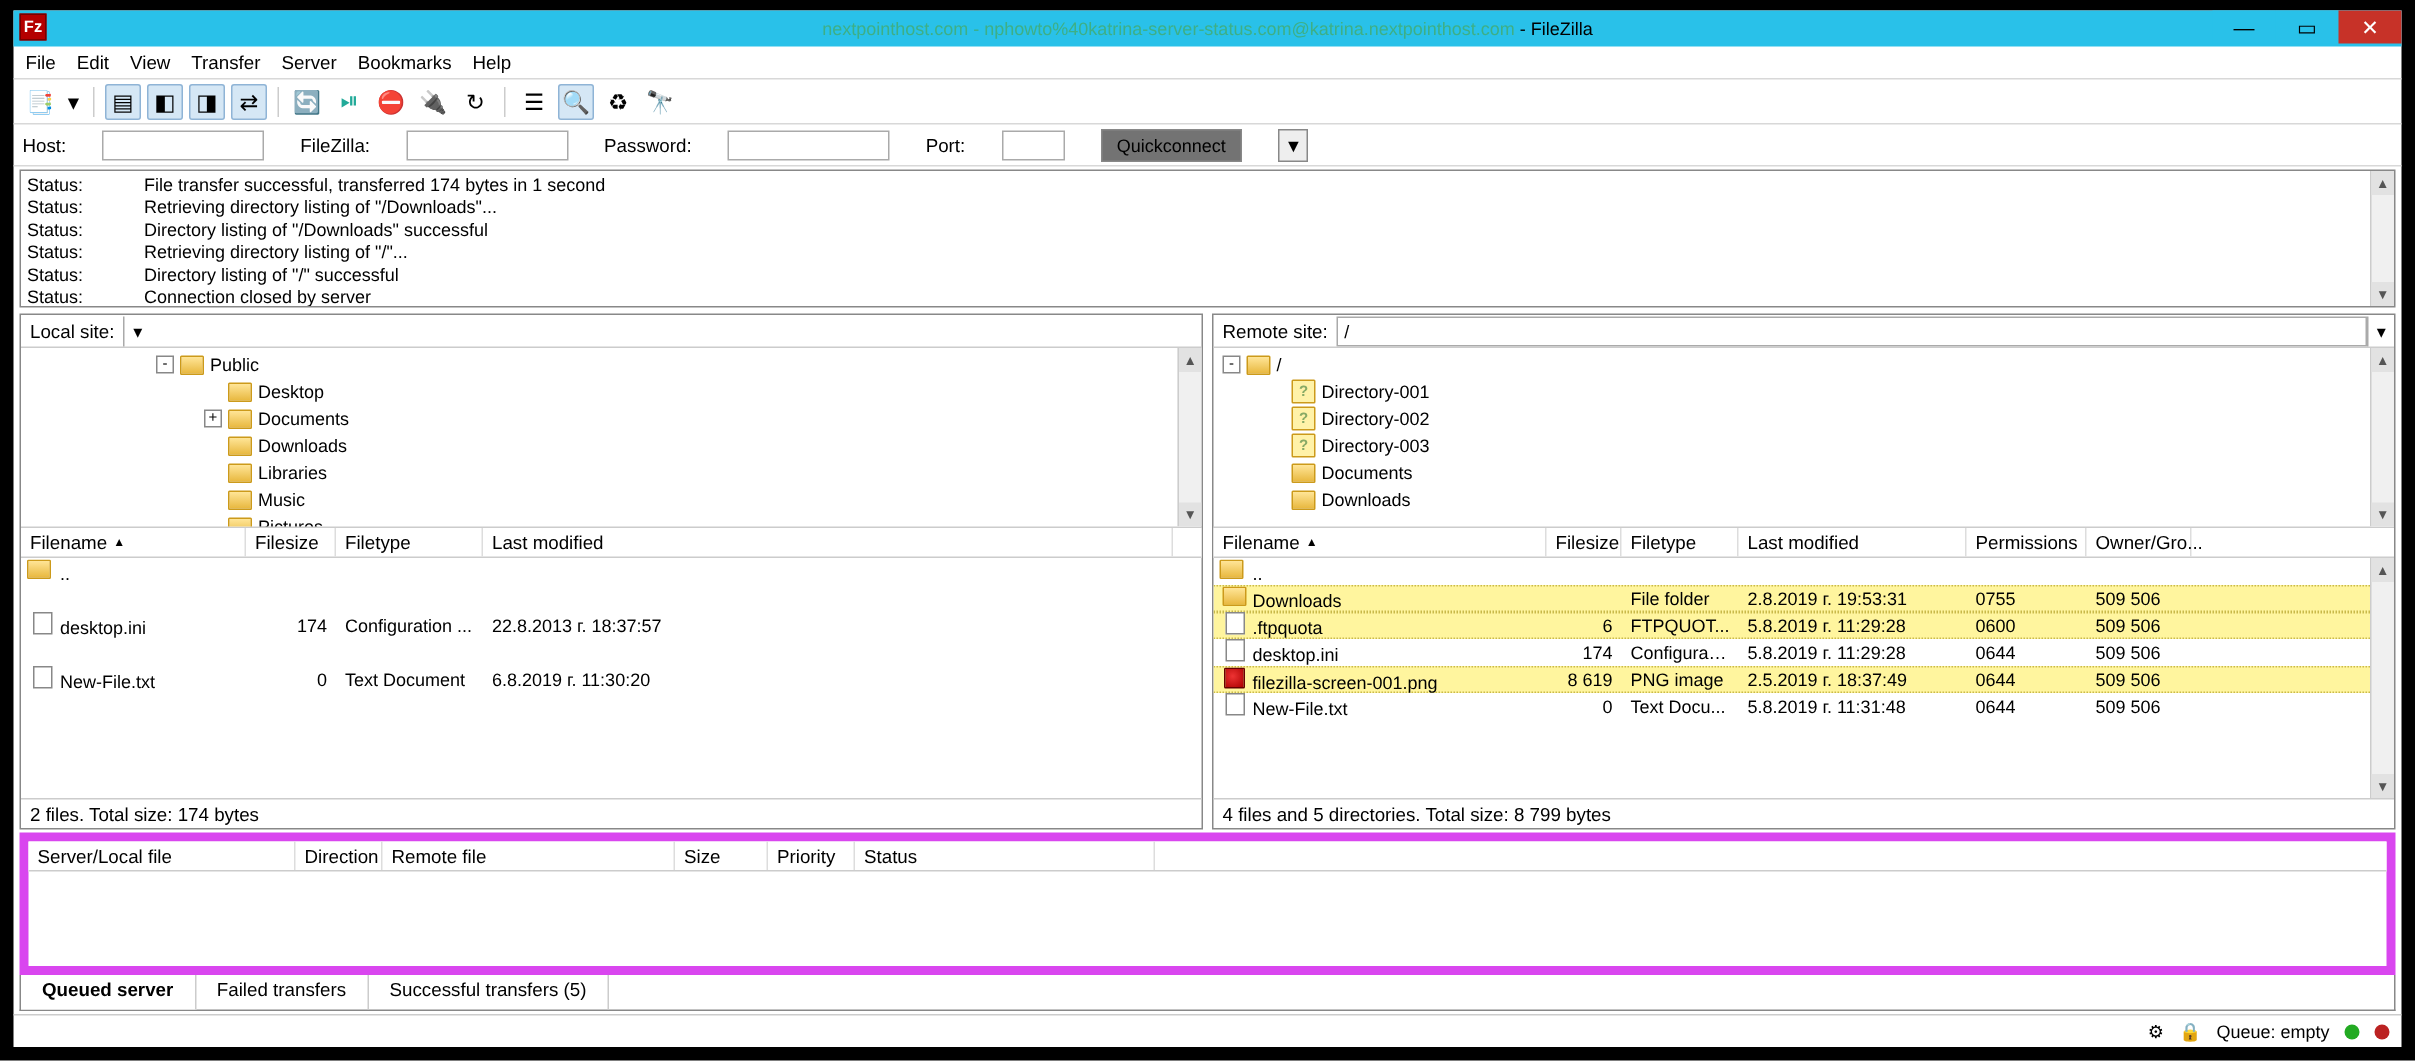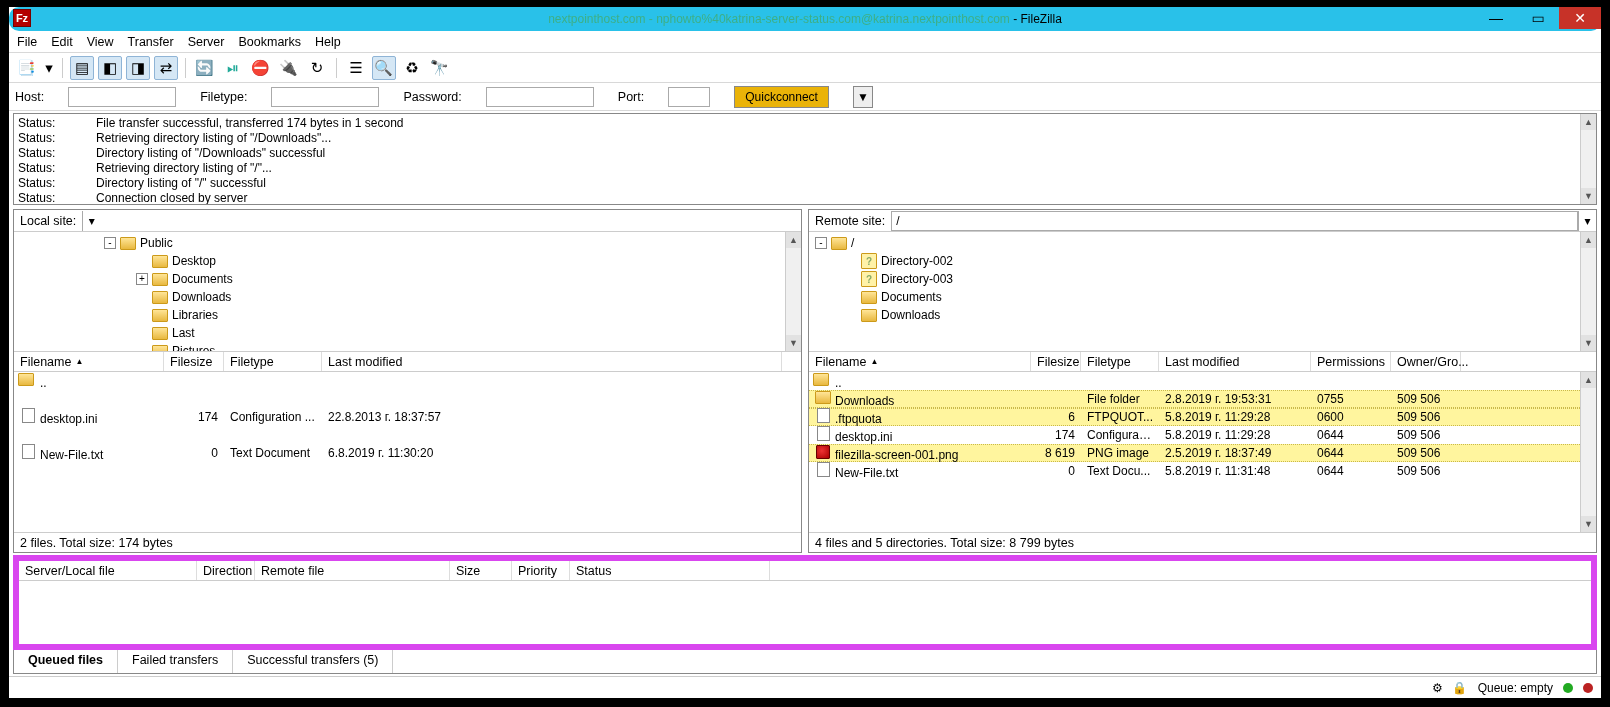--- a/index.html
+++ b/index.html
@@ -1,39 +1,39 @@
 <!DOCTYPE html>
 <html><head>
 <meta charset="utf-8">
 <style>
 * { box-sizing: border-box; margin: 0; padding: 0; font-family: "Segoe UI", Tahoma, sans-serif; font-size: 12px; }
 body { background: #000; width: 1610px; height: 707px; overflow: hidden; }
 .window { position: absolute; left: 9px; top: 7px; width: 1592px; height: 691px; background: #fff; display: flex; flex-direction: column; }
-.titlebar { height: 24px; background: #29c1e9; display: flex; align-items: center; justify-content: center; position: relative; font-size: 12px; border-radius: 10px; }
+.titlebar { height: 24px; background: #29c1e9; display: flex; align-items: center; justify-content: center; position: relative; font-size: 12px; }
 .titlebar .app-icon { position: absolute; left: 4px; top: 2px; width: 18px; height: 18px; background:#b40000; color:#fff; font-weight:bold; font-size:11px; display:flex; align-items:center; justify-content:center; border:1px solid #700; }
 .titlebar .title-center { font-size: 12.5px; color:#000; }
 .titlebar .title-center .dim { color:#4a6; filter:blur(0.3px); opacity:0.75; }
 .winbtns { position: absolute; right: 0; top: 0; display: flex; }
 .winbtn { width: 42px; height: 22px; display:flex; align-items:center; justify-content:center; font-size:14px; }
 .winbtn.close { background:#c73228; color:#fff; }
 .winbtn.min, .winbtn.max { background:#29c1e9; color:#000; }
 .menubar { height: 22px; display: flex; align-items: center; padding: 0 8px; gap: 14px; border-bottom: 1px solid #d8d8d8; }
 .menubar span { font-size: 12.5px; }
 .toolbar { height: 30px; display: flex; align-items: center; gap: 4px; padding: 2px 6px; border-bottom: 1px solid #d8d8d8; }
 .tbtn { width: 24px; height: 24px; display:flex; align-items:center; justify-content:center; border:1px solid transparent; border-radius:2px; font-size:15px; }
 .tbtn.active { border:1px solid #8fb4d6; background:#d5e7f5; }
 .tsep { width:1px; height:20px; background:#ccc; margin:0 3px; }
 .quickbar { height: 28px; display:flex; align-items:center; gap:24px; padding:2px 6px; border-bottom:1px solid #d8d8d8; }
 .quickbar label { font-size:12.5px; }
 .qinput { height:20px; border:1px solid #aaa; padding:0 4px; }
 .qinput.host { width:108px; }
 .qinput.user { width:108px; }
 .qinput.pass { width:108px; }
 .qinput.port { width:42px; }
-.qbtn { height:22px; padding:0 10px; border:1px solid #888; background:#eab308; }
+.qbtn { height:22px; padding:0 10px; border:1px solid #888; background:#737373; }
 .qdrop { width:20px; height:22px; border:1px solid #888; background:#eee; display:flex; align-items:center; justify-content:center; }
 .logpane { height: 92px; border:1px solid #888; margin:2px 4px; position:relative; overflow:hidden; }
 .logpane .logrows { padding:2px 4px; }
 .logrow { display:flex; gap:28px; font-size:12.5px; line-height:15px; }
 .logrow .k { width:50px; }
 .logpane .sb { position:absolute; right:0; top:0; width:16px; height:100%; background:#f0f0f0; border-left:1px solid #ccc; display:flex; flex-direction:column; justify-content:space-between; }
 .sb .arr { height:16px; background:#e2e2e2; display:flex; align-items:center; justify-content:center; font-size:9px; color:#555; }
 .middle-row { flex:1 1 auto; display:flex; gap:6px; padding:2px 4px; min-height:0; }
 .side { flex:1; display:flex; flex-direction:column; min-width:0; border:1px solid #888; }
 .site-row { height:22px; display:flex; align-items:center; border-bottom:1px solid #ccc; }
@@ -117,21 +117,21 @@
     <div class="tsep"></div>
     <div class="tbtn">☰</div>
     <div class="tbtn active">🔍</div>
     <div class="tbtn">♻</div>
     <div class="tbtn">🔭</div>
   </div>
 
   <div class="quickbar">
     <label>Host:</label>
     <input class="qinput host" style="">
-    <label>Filetype:</label>
+    <label>FileZilla:</label>
     <input class="qinput user" style="">
     <label>Password:</label>
     <input class="qinput pass" type="password" style="">
     <label>Port:</label>
     <input class="qinput port" style="">
     <button class="qbtn">Quickconnect</button>
     <div class="qdrop">▼</div>
   </div>
 
   <div class="logpane">
@@ -196,21 +196,21 @@
             <span>Downloads</span>
           </div>
           <div class="tnode indent1">
             <span class="noexp"></span>
             <span class="fld-icon"></span>
             <span>Libraries</span>
           </div>
           <div class="tnode indent1">
             <span class="noexp"></span>
             <span class="fld-icon"></span>
-            <span>Last</span>
+            <span>Music</span>
           </div>
           <div class="tnode indent1">
             <span class="noexp"></span>
             <span class="fld-icon"></span>
             <span>Pictures</span>
           </div>
           <div class="sb">
             <div class="arr">▲</div>
             <div class="arr">▼</div>
           </div>
@@ -247,20 +247,25 @@
       <div class="site-row">
         <label>Remote site:</label>
         <input value="/" style="">
         <div class="dd">▾</div>
       </div>
       <div class="tree" id="remote-tree">
         <div class="tnode rindent0">
             <span class="exp">-</span>
             <span class="fld-icon"></span>
             <span>/</span>
+          </div>
+          <div class="tnode rindent1">
+            <span class="noexp"></span>
+            <span class="unk-icon"></span>
+            <span>Directory-001</span>
           </div>
           <div class="tnode rindent1">
             <span class="noexp"></span>
             <span class="unk-icon"></span>
             <span>Directory-002</span>
           </div>
           <div class="tnode rindent1">
             <span class="noexp"></span>
             <span class="unk-icon"></span>
             <span>Directory-003</span>
@@ -348,21 +353,21 @@
       <div class="listhdr" id="queue-hdr">
           <div class="col" style="width: 178px;">Server/Local file</div>
           <div class="col" style="width: 58px;">Direction</div>
           <div class="col" style="width: 195px;">Remote file</div>
           <div class="col" style="width: 62px; text-align: right;">Size</div>
           <div class="col" style="width: 58px;">Priority</div>
           <div class="col" style="width: 200px;">Status</div>
         </div>
     </div>
     <div class="tabs">
-      <div class="tab active">Queued files</div>
+      <div class="tab active">Queued server</div>
       <div class="tab">Failed transfers</div>
       <div class="tab">Successful transfers (5)</div>
     </div>
   </div>
 
   <div class="statusbar">
     <span>⚙</span>
     <span>🔒</span>
     <span>Queue: empty</span>
     <span class="led g"></span>

